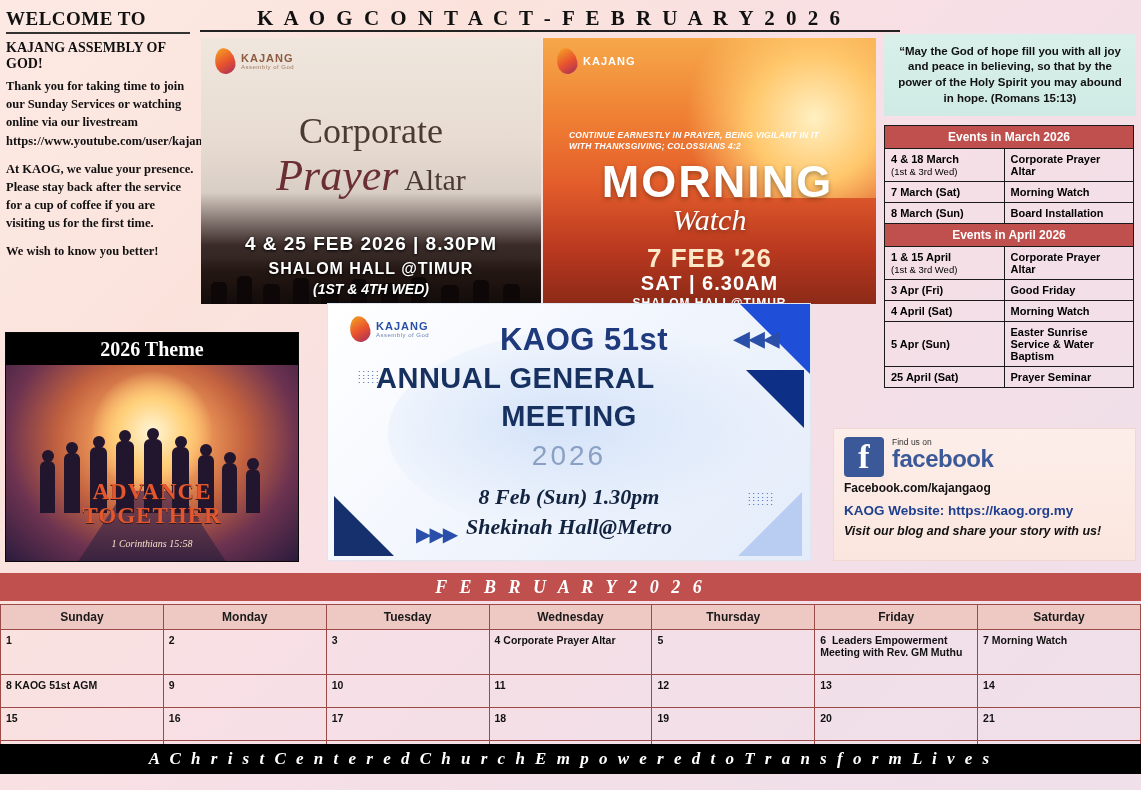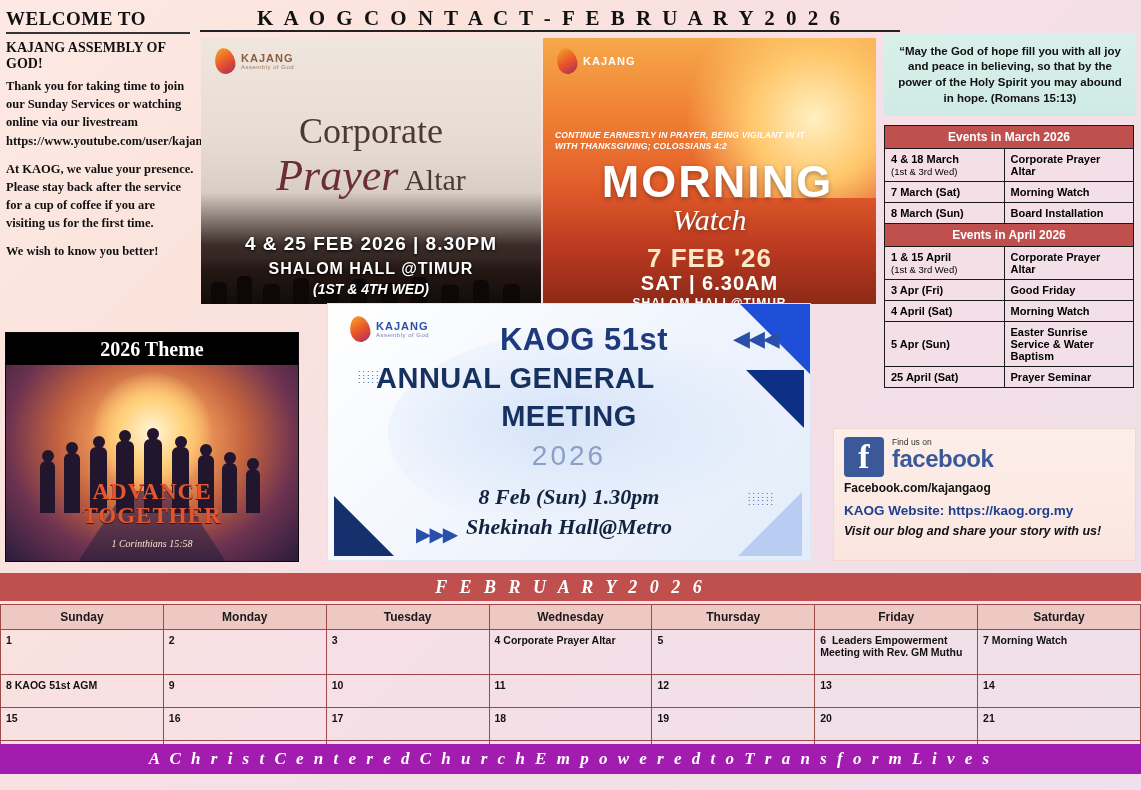--- a/index.html
+++ b/index.html
@@ -125,21 +125,21 @@
 
   .b-watch{
     left:543px;top:38px;width:333px;height:266px;
     background:linear-gradient(to bottom,#f6a84a 0%,#ef7f33 30%,#e35d2b 55%,#b9381f 80%,#8c2a18 100%);
   }
   .b-watch .sunglow{
     position:absolute;right:-30px;top:-40px;width:230px;height:200px;
     background:radial-gradient(circle at 60% 60%,#fff0c2 0%,#ffc76b 35%,rgba(255,170,70,0) 70%);
   }
   .b-watch .verse{
-    position:absolute;left:12px;top:92px;width:250px;color:#fff;font-weight:bold;
+    position:absolute;left:26px;top:92px;width:250px;color:#fff;font-weight:bold;
     font-style:italic;font-size:8.5px;line-height:1.35;letter-spacing:.2px;
   }
   .b-watch .m1{
     position:absolute;left:16px;right:0;top:118px;text-align:center;color:#fff;
     font-weight:bold;font-size:45px;letter-spacing:2px;text-shadow:0 2px 5px rgba(0,0,0,.35);
   }
   .b-watch .m2{
     position:absolute;left:0;right:0;top:165px;text-align:center;color:#fff;
     font-family:"Liberation Serif",serif;font-style:italic;font-size:30px;
     text-shadow:0 2px 5px rgba(0,0,0,.35);
@@ -257,21 +257,21 @@
     padding:5px 0;color:#1a1a1a;
   }
   .cal td{
     border:1px solid #9b4a47;height:24px;vertical-align:top;padding:4px 5px;
     font-weight:bold;font-size:10.5px;color:#111;
   }
   .cal td.tall{height:36px;}
 
   .footer{
     position:absolute;left:0;top:744px;width:1141px;height:30px;
-    background:#a21caf;color:#fff;text-align:center;line-height:30px;
+    background:#000000;color:#fff;text-align:center;line-height:30px;
     font-family:"Liberation Serif",serif;font-style:italic;font-weight:bold;font-size:17px;letter-spacing:3px;
   }
 </style>
 </head>
 <body>
 
 <div class="page">
 
   <div class="hdr-title">K A O G   C O N T A C T  -  F E B R U A R Y   2 0 2 6</div>
   <div class="hdr-rule"></div>

